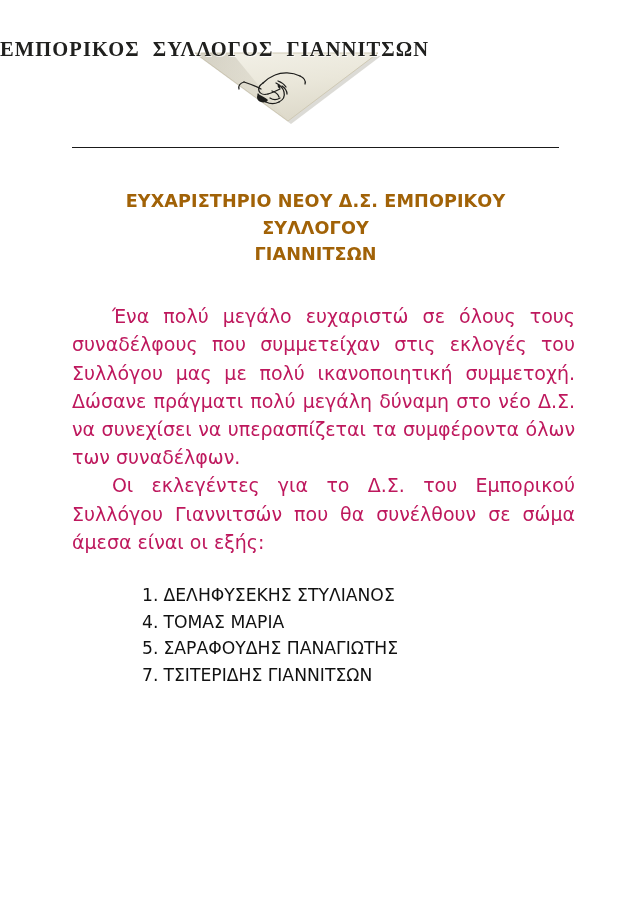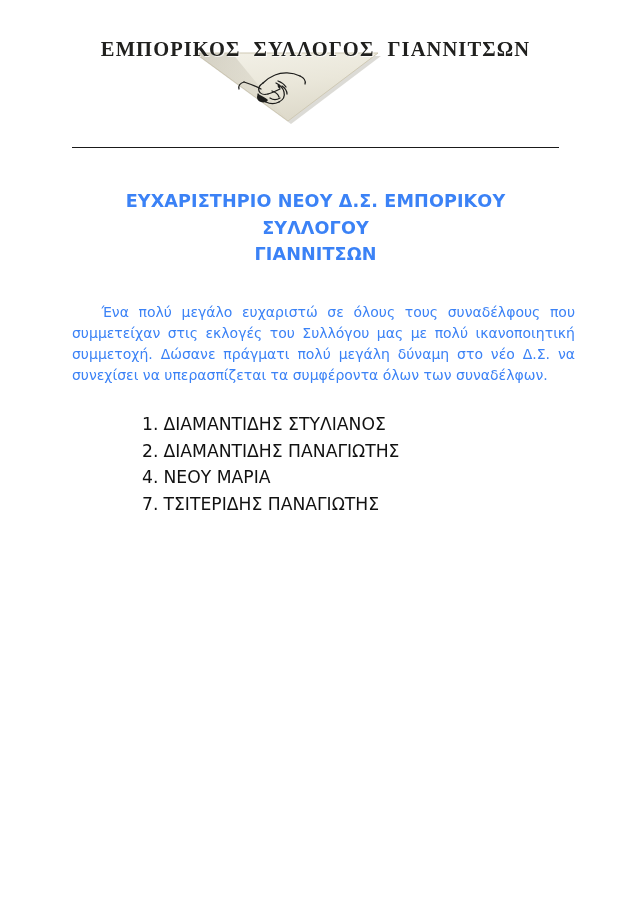--- a/index.html
+++ b/index.html
@@ -51,21 +51,21 @@
     display: block;
     width: 192px;
     height: 72px;
   }
 
   .logo-text {
     position: absolute;
     left: 0;
     right: 0;
     top: 0;
-    text-align: center;
+    text-align: left;
     font-family: "Liberation Serif", "DejaVu Serif", serif;
     font-weight: bold;
     font-size: 20.5px;
     letter-spacing: 1.1px;
     color: #20201e;
     white-space: nowrap;
     text-shadow: 1px 1px 0 rgba(255,255,255,0.75);
   }
   .logo-text .gap {
     display: inline-block;
@@ -84,36 +84,36 @@
   
   .doc-title {
     margin: 0;
     padding: 38px 80px 0 80px;
     text-align: center;
     font-family: "DejaVu Sans", "Liberation Sans", sans-serif;
     font-weight: bold;
     font-size: 17.6px;
     line-height: 1.52;
     letter-spacing: 0.1px;
-    color: #3b82f6;
+    color: #a16207;
   }
 
   .body-copy {
     padding: 0 56px 0 72px;
     margin-top: 34px;
   }
 
   .para {
     margin: 0;
     text-align: justify;
     text-justify: inter-word;
-    font-size: 14px;
+    font-size: 19px;
     line-height: 1.485;
     text-indent: 2.1em;
-    color: #3b82f6;
+    color: #be185d;
   }
 
   .name-list {
     list-style: none;
     margin: 26px 0 0 0;
     padding: 0 0 0 70px;
   }
   .name-list li {
     font-size: 17.2px;
     line-height: 1.545;
@@ -188,22 +188,23 @@
     <div class="rule"></div>
   </div>
 
   <h1 class="doc-title">
     <span>ΕΥΧΑΡΙΣΤΗΡΙΟ ΝΕΟΥ Δ.Σ. ΕΜΠΟΡΙΚΟΥ ΣΥΛΛΟΓΟΥ</span><br>
     <span>ΓΙΑΝΝΙΤΣΩΝ</span>
   </h1>
 
   <div class="body-copy">
     <p class="para">Ένα πολύ μεγάλο ευχαριστώ σε όλους τους συναδέλφους που συμμετείχαν στις εκλογές του Συλλόγου μας με πολύ ικανοποιητική συμμετοχή. Δώσανε πράγματι πολύ μεγάλη δύναμη στο νέο Δ.Σ. να συνεχίσει να υπερασπίζεται τα συμφέροντα όλων των συναδέλφων.</p>
+    <p class="para">Οι εκλεγέντες για το Δ.Σ. του Εμπορικού Συλλόγου Γιαννιτσών που θα συνέλθουν σε σώμα άμεσα είναι οι εξής:</p>
 
     <ul class="name-list">
-      <li><span class="idx">1.</span><span>ΔΙΑΜΑΝΤΙΔΗΣ ΣΤΥΛΙΑΝΟΣ</span></li>
-      <li><span class="idx">2.</span><span>ΔΙΑΜΑΝΤΙΔΗΣ ΠΑΝΑΓΙΩΤΗΣ</span></li>
-      <li><span class="idx">4.</span><span>ΝΕΟΥ ΜΑΡΙΑ</span></li>
-      <li><span class="idx">7.</span><span>ΤΣΙΤΕΡΙΔΗΣ ΠΑΝΑΓΙΩΤΗΣ</span></li>
+      <li><span class="idx">1.</span><span>ΔΕΛΗΦΥΣΕΚΗΣ ΣΤΥΛΙΑΝΟΣ</span></li>
+      <li><span class="idx">4.</span><span>ΤΟΜΑΣ ΜΑΡΙΑ</span></li>
+      <li><span class="idx">5.</span><span>ΣΑΡΑΦΟΥΔΗΣ ΠΑΝΑΓΙΩΤΗΣ</span></li>
+      <li><span class="idx">7.</span><span>ΤΣΙΤΕΡΙΔΗΣ ΓΙΑΝΝΙΤΣΩΝ</span></li>
     </ul>
   </div>
 
 </div>
 
 </body></html>

